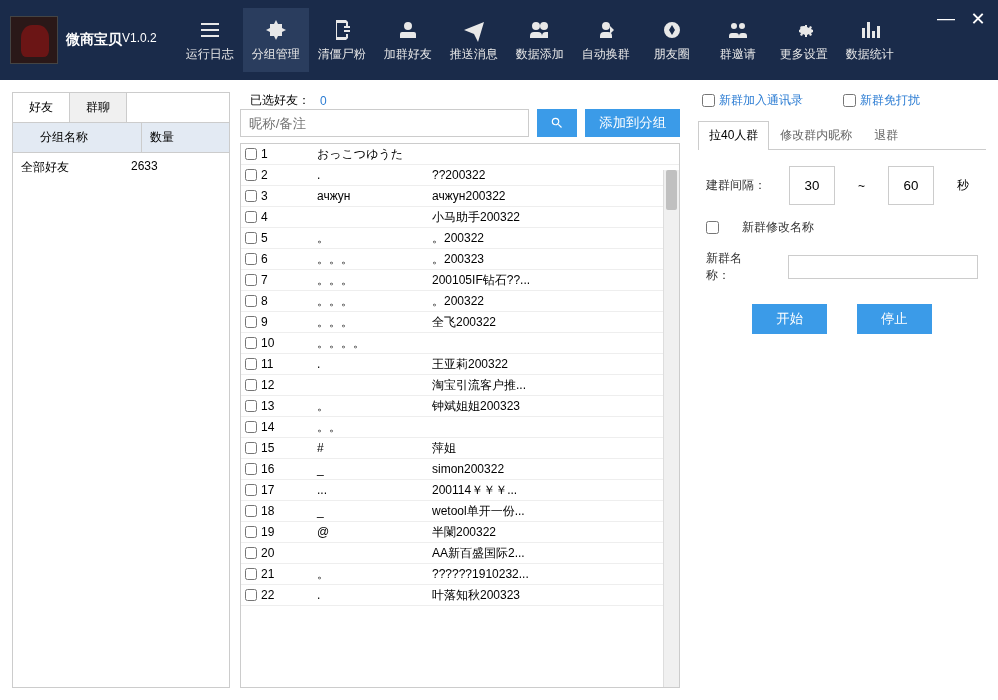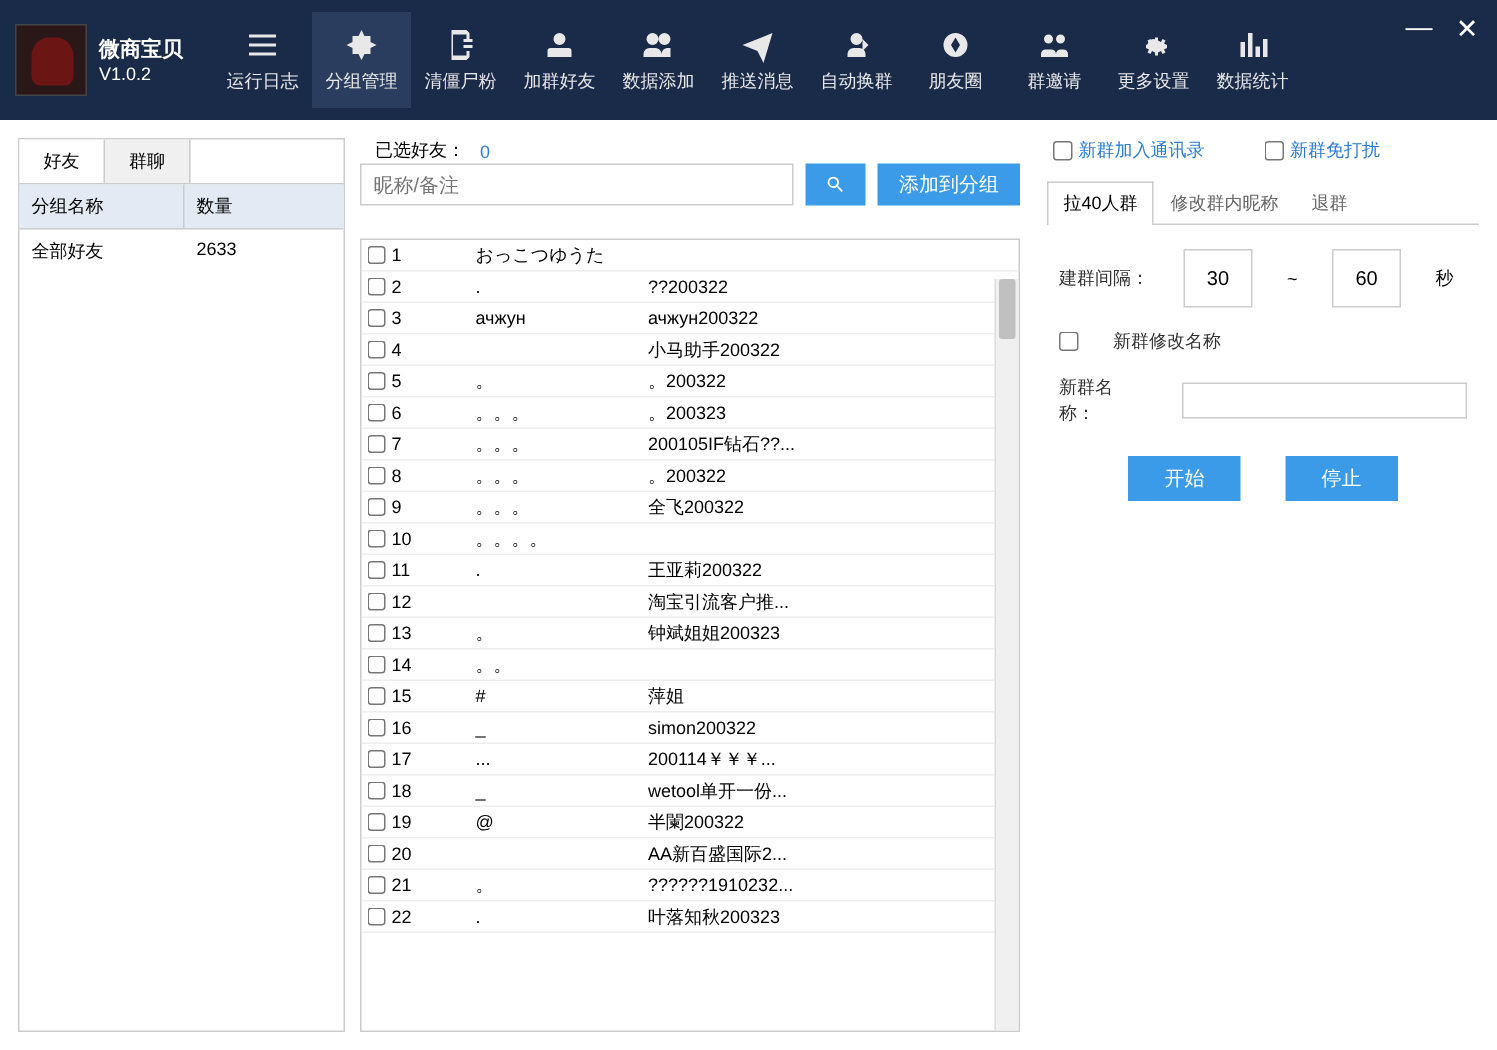--- a/index.html
+++ b/index.html
@@ -1,54 +1,54 @@
 <!DOCTYPE html>
 <html><head>
 <meta charset="utf-8">
 <style>
 * { box-sizing: border-box; margin: 0; padding: 0; }
 body { font-family: "Microsoft YaHei", Arial, sans-serif; font-size: 12px; background: #fff; width: 998px; height: 700px; overflow: hidden; }
 
 .titlebar { background: #1a2b4a; height: 80px; display: flex; align-items: center; color: #fff; padding: 0 10px; position: relative; }
 .avatar { width: 48px; height: 48px; background: #2a1818; border: 1px solid #444; margin-right: 8px; position: relative; }
 .avatar::after { content: ""; position: absolute; top: 8px; left: 10px; width: 28px; height: 32px; background: #6b1515; border-radius: 40% 40% 20% 20%; }
-.app-title { display: flex; flex-direction: column; margin-right: 20px; }
+.app-title { display: flex; flex-direction: row; margin-right: 20px; }
 .app-name { font-size: 14px; font-weight: bold; }
 .app-ver { font-size: 12px; }
 
 .toolbar { display: flex; gap: 0; }
 .tb-item { display: flex; flex-direction: column; align-items: center; justify-content: center; width: 66px; height: 64px; cursor: pointer; color: #e8e8e8; }
 .tb-item.active { background: #2a3d5e; }
 .tb-item svg { width: 24px; height: 24px; fill: #e8e8e8; margin-bottom: 4px; }
 .tb-item span { font-size: 12px; }
 
 .win-controls { position: absolute; right: 10px; top: 8px; display: flex; gap: 12px; }
 .win-controls div { color: #fff; font-size: 18px; cursor: pointer; width: 20px; text-align: center; }
 
 .content { display: flex; padding: 12px; gap: 10px; height: calc(100% - 80px); }
 
 .left-panel { width: 218px; display: flex; flex-direction: column; }
 .left-tabs { display: flex; border: 1px solid #ccc; border-bottom: none; }
 .left-tab { padding: 6px 16px; cursor: pointer; background: #f0f0f0; border-right: 1px solid #ccc; }
 .left-tab.active { background: #fff; border-bottom: 1px solid #fff; margin-bottom: -1px; }
 .left-grid { border: 1px solid #ccc; flex: 1; }
-.left-grid-head { display: flex; background: #e3eaf3; border-bottom: 1px solid #ccc; }
+.left-grid-head { display: flex; background: #e3eaf3; border-bottom: 1px solid #ccc; padding-left: 19px; }
 .left-grid-head div { padding: 6px 8px; border-right: 1px solid #ccc; }
 .left-grid-head div:first-child { width: 110px; }
 .left-grid-head div:last-child { flex: 1; border-right: none; }
 .left-grid-row { display: flex; }
 .left-grid-row div { padding: 6px 8px; }
 .left-grid-row div:first-child { width: 110px; }
 .left-grid-row div:last-child { flex: 1; }
 
 .mid-panel { width: 440px; display: flex; flex-direction: column; }
 .mid-top { display: flex; align-items: center; gap: 0; }
 .selected-label { margin-left: 10px; }
 .selected-count { color: #2b7cd3; margin-left: 10px; }
-.mid-search-row { display: flex; gap: 8px; margin-bottom: 22px; }
+.mid-search-row { display: flex; gap: 8px; margin-bottom: 6px; }
 .search-input { flex: 1; border: 1px solid #ccc; padding: 5px 8px; height: 28px; }
 .search-btn { width: 40px; height: 28px; background: #3b9be8; border: none; cursor: pointer; display: flex; align-items: center; justify-content: center; }
 .search-btn svg { width: 14px; height: 14px; fill: #fff; }
 .addgrp-btn { background: #3b9be8; color: #fff; border: none; padding: 0 14px; height: 28px; cursor: pointer; margin-left: auto; }
 
 .mid-grid { border: 1px solid #ccc; flex: 1; overflow: auto; position: relative; }
 .mid-head { display: flex; background: #e3eaf3; border-bottom: 1px solid #bbb; position: sticky; top: 0; }
 .mid-head div { padding: 5px 6px; border-right: 1px solid #bbb; }
 .col-id { width: 70px; }
 .col-nick { width: 115px; }
@@ -108,29 +108,29 @@
         <span>清僵尸粉</span>
       </div>
       <div class="tb-item">
         <svg viewBox="0 0 24 24">
           <path d="M12 4a4 4 0 100 8 4 4 0 000-8zm6 10H6a2 2 0 00-2 2v4h16v-4a2 2 0 00-2-2zm2-6h3M21 6v4"></path>
         </svg>
         <span>加群好友</span>
       </div>
       <div class="tb-item">
         <svg viewBox="0 0 24 24">
+          <path d="M2 12l20-8-6 20-4-8z"></path>
+        </svg>
+        <span>推送消息</span>
+      </div>
+      <div class="tb-item">
+        <svg viewBox="0 0 24 24">
           <path d="M8 4a4 4 0 100 8 4 4 0 000-8zm8 0a4 4 0 100 8 4 4 0 000-8zM2 20v-2a4 4 0 014-4h4a4 4 0 014 4v2zm12 0v-2a4 4 0 014-4h2v6z"></path>
         </svg>
         <span>数据添加</span>
-      </div>
-      <div class="tb-item">
-        <svg viewBox="0 0 24 24">
-          <path d="M2 12l20-8-6 20-4-8z"></path>
-        </svg>
-        <span>推送消息</span>
       </div>
       <div class="tb-item">
         <svg viewBox="0 0 24 24">
           <path d="M12 4a4 4 0 100 8 4 4 0 000-8zm-6 16v-2a4 4 0 014-4h4a4 4 0 014 4v2zm10-12l4 4-4 4"></path>
         </svg>
         <span>自动换群</span>
       </div>
       <div class="tb-item">
         <svg viewBox="0 0 24 24">
           <path d="M12 4a8 8 0 100 16 8 8 0 000-16zm0 3l3 5-3 5-3-5z"></path>

